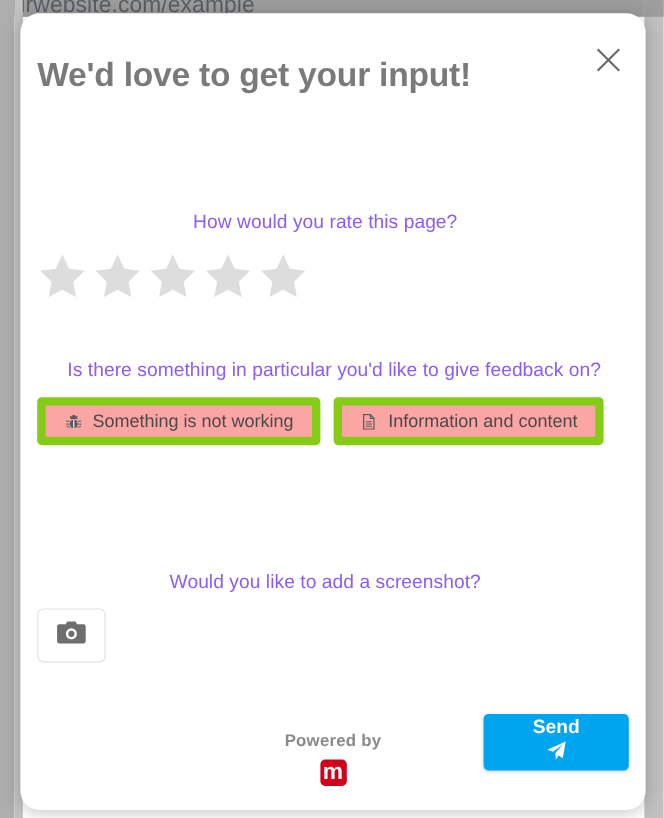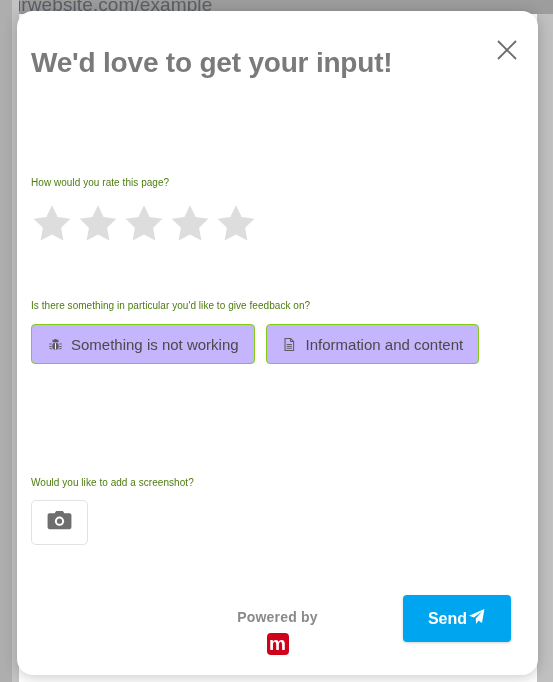--- a/index.html
+++ b/index.html
@@ -102,23 +102,24 @@
     position: absolute;
     top: 36px;
     left: 14px;
     font-size: 28px;
     font-weight: bold;
     color: #7a7a7a;
     letter-spacing: -0.2px;
   }
 
   .section-label {
-    font-size: 10px;
-    color: #4d7c0f;
+    font-size: 16px;
+    color: #8b5cf6;
     letter-spacing: 0.05px;
+    text-align: center;
   }
 
   
   .rating-block {
     position: absolute;
     top: 166px;
     left: 14px;
     width: 480px;
   }
   .stars-row {
@@ -146,23 +147,23 @@
   }
   .cat-row {
     display: flex;
     gap: 11px;
     margin-bottom: 9px;
   }
   .cat-btn {
     display: inline-flex;
     align-items: center;
     gap: 8px;
-    border: 1px solid #84cc16;
+    border: 7px solid #84cc16;
     border-radius: 4px;
-    background: #c4b5fd;
+    background: #fca5a5;
     padding: 13px 15px;
     font-size: 15px;
     color: #4a4a4a;
     cursor: pointer;
     box-sizing: border-box;
     height: 40px;
     font-family: "Liberation Sans", sans-serif;
     white-space: nowrap;
   }
   .cat-btn .cat-ico {
@@ -195,35 +196,36 @@
     cursor: pointer;
     color: #6e6e6e;
     box-sizing: border-box;
   }
 
   
   .send-btn {
     position: absolute;
     top: 584px;
     left: 386px;
-    width: 108px;
+    width: 121px;
     height: 47px;
     background: #00a5f0;
     border: none;
     border-radius: 4px;
     color: #ffffff;
     font-size: 16px;
     font-weight: bold;
     display: flex;
     align-items: center;
     justify-content: center;
     gap: 0;
     cursor: pointer;
     font-family: "Liberation Sans", sans-serif;
     box-shadow: 0 1px 3px rgba(0,0,0,0.18);
+    flex-direction: column;
   }
 
   
   .powered-row {
     position: absolute;
     bottom: 20px;
     left: 0;
     width: 521px;
     display: flex;
     align-items: center;

